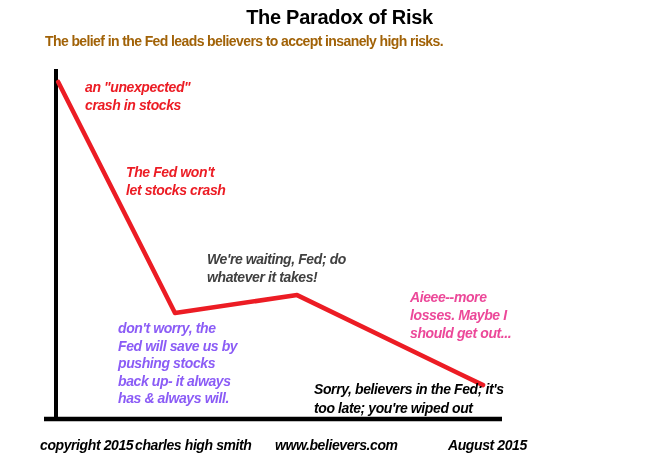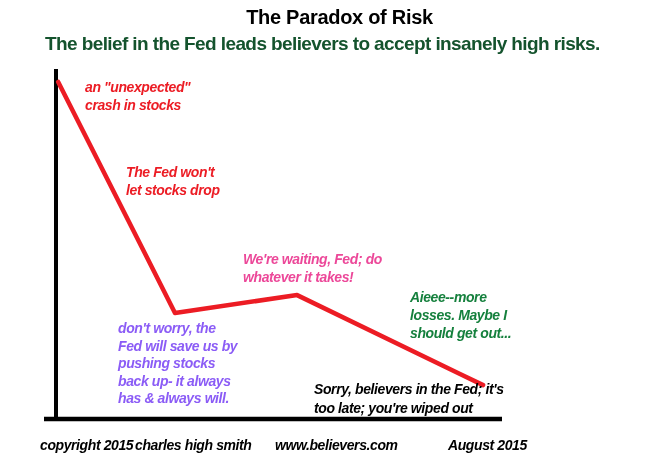--- a/index.html
+++ b/index.html
@@ -20,23 +20,23 @@
     padding-left: 22px;
     text-align: center;
     font-size: 20px;
     font-weight: bold;
     color: #000;
     letter-spacing: -0.3px;
   }
   .chart-subtitle {
     position: absolute;
     top: 33px; left: 45px;
-    font-size: 19px;
+    font-size: 14px;
     font-weight: bold;
-    color: #14532d;
+    color: #a16207;
     letter-spacing: -0.6px;
     white-space: nowrap;
   }
   svg.plot { position: absolute; top: 0; left: 0; }
   .ann {
     position: absolute;
     font-weight: bold;
     font-style: italic;
     font-size: 14px;
     line-height: 18px;
@@ -77,32 +77,32 @@
   <svg class="plot" width="663" height="474" viewBox="0 0 663 474">
     <line x1="56" y1="69" x2="56" y2="421" stroke="#000000" stroke-width="4"></line>
     <line x1="44" y1="419" x2="502" y2="419" stroke="#000000" stroke-width="4.5"></line>
     <polyline id="risk-line" fill="none" stroke-width="4.5" stroke-linejoin="round" stroke-linecap="round" points="58.2,81.9 175.0,312.9 297.1,295.1 460.0,374.0 483.1,385.1" stroke="#ec1c24"></polyline>
   </svg>
 
   <div class="ann ann-crash" style="color: rgb(236, 28, 36);">an "unexpected"
 crash in stocks</div>
 
   <div class="ann ann-fed-wont" style="color: rgb(236, 28, 36);">The Fed won't
-let stocks drop</div>
+let stocks crash</div>
 
-  <div class="ann ann-waiting" style="color: #ec4899; margin-left: 36px;">We're waiting, Fed; do
+  <div class="ann ann-waiting" style="color: #404040;">We're waiting, Fed; do
 whatever it takes!</div>
 
   <div class="ann ann-dont-worry" style="color: #8b5cf6;">don't worry, the
 Fed will save us by
 pushing stocks
 back up- it always
 has &amp; always will.</div>
 
-  <div class="ann ann-aieee" style="color: #15803d;">Aieee--more
+  <div class="ann ann-aieee" style="color: #ec4899;">Aieee--more
 losses. Maybe I
 should get out...</div>
 
   <div class="ann ann-sorry" style="color: rgb(0, 0, 0);">Sorry, believers in the Fed; it's
 too late; you're wiped out</div>
 
   <div class="footer">
     <span class="footer-copyright">copyright 2015</span>
     <span class="footer-author">charles high smith</span>
     <span class="footer-website">www.believers.com</span>

